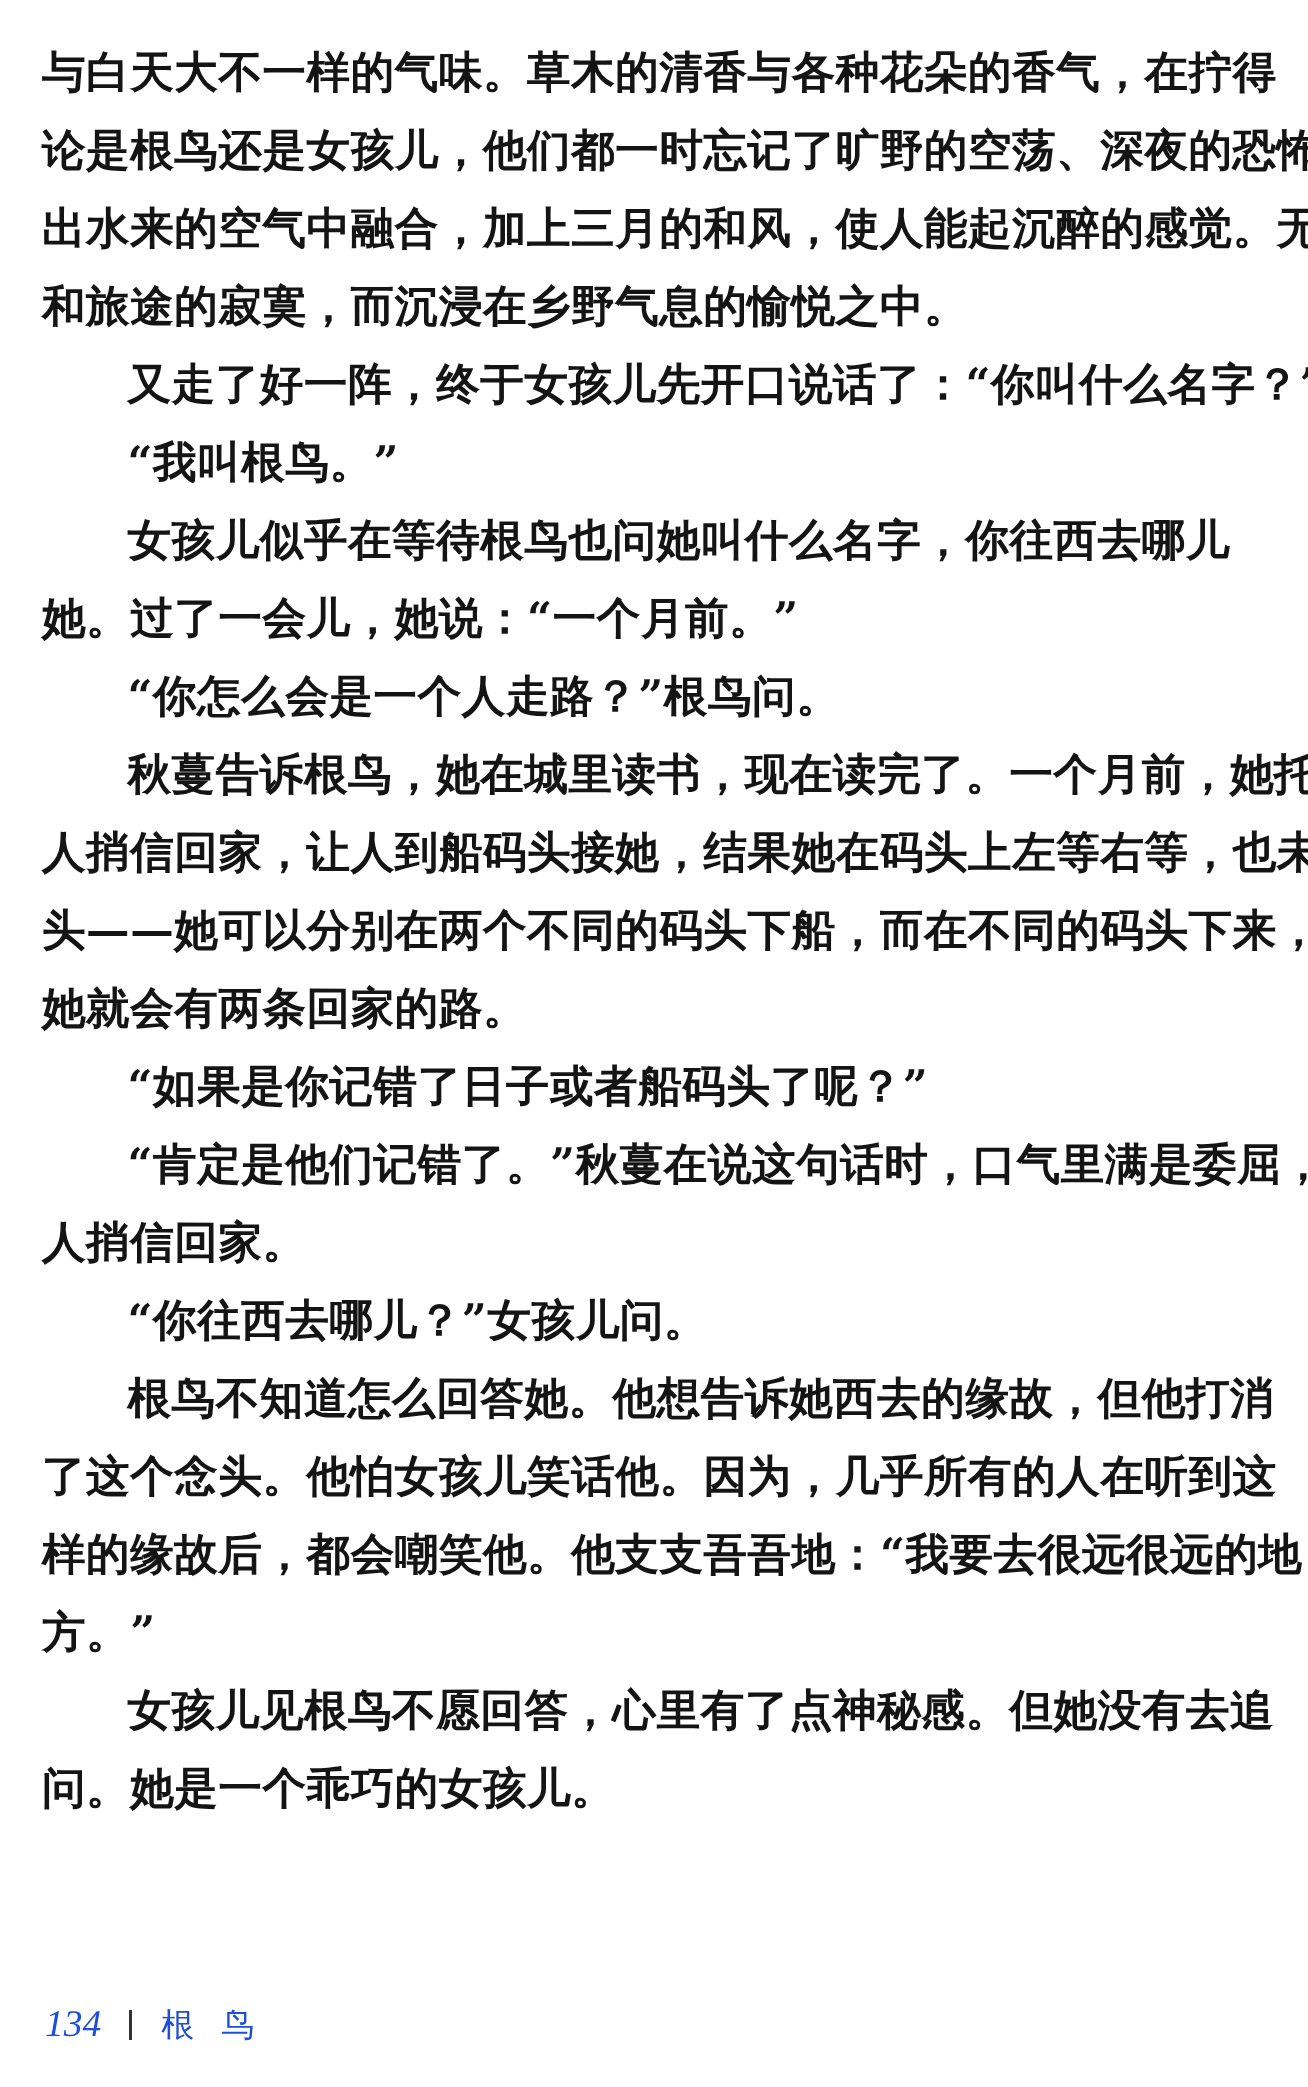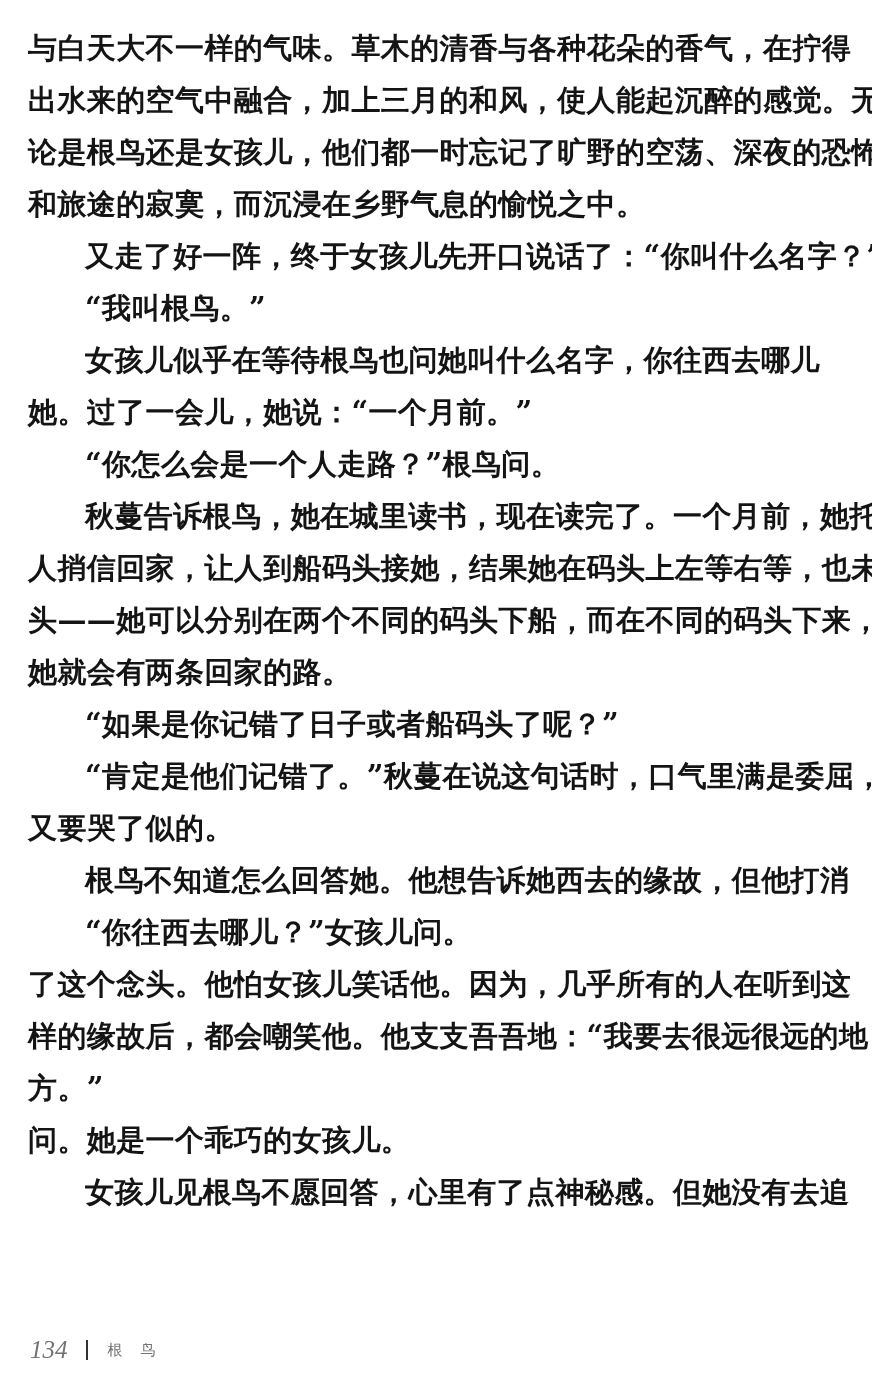--- a/index.html
+++ b/index.html
@@ -30,66 +30,66 @@
       letter-spacing: 0.4px;
     }
     .indent { padding-left: 57px; }
     .footer {
       position: absolute;
       left: 30px;
       top: 1332px;
       height: 36px;
       display: flex;
       align-items: center;
-      color: #737373;
+      color: #1d4ed8;
     }
     .page-number {
       font-family: "Liberation Serif", serif;
       font-style: italic;
       font-size: 25px;
     }
     .footer-divider {
       display: inline-block;
       width: 2px;
       height: 20px;
       background: #333;
       margin: 0 20px 0 18px;
     }
     .book-title {
       font-family: "DejaVu Sans", sans-serif;
-      font-size: 15px;
+      font-size: 22px;
       letter-spacing: 18px;
     }
   </style>
 </head>
 <body>
 
 <div class="page-body">
   <div class="line">与白天大不一样的气味。草木的清香与各种花朵的香气，在拧得</div>
+  <div class="line">论是根鸟还是女孩儿，他们都一时忘记了旷野的空荡、深夜的恐怖</div>
   <div class="line">出水来的空气中融合，加上三月的和风，使人能起沉醉的感觉。无</div>
-  <div class="line">论是根鸟还是女孩儿，他们都一时忘记了旷野的空荡、深夜的恐怖</div>
   <div class="line">和旅途的寂寞，而沉浸在乡野气息的愉悦之中。</div>
   <div class="line indent">又走了好一阵，终于女孩儿先开口说话了：“你叫什么名字？”</div>
   <div class="line indent">“我叫根鸟。”</div>
   <div class="line indent">女孩儿似乎在等待根鸟也问她叫什么名字，你往西去哪儿</div>
   <div class="line">她。过了一会儿，她说：“一个月前。”</div>
   <div class="line indent">“你怎么会是一个人走路？”根鸟问。</div>
   <div class="line indent">秋蔓告诉根鸟，她在城里读书，现在读完了。一个月前，她托</div>
   <div class="line">人捎信回家，让人到船码头接她，结果她在码头上左等右等，也未</div>
   <div class="line">头——她可以分别在两个不同的码头下船，而在不同的码头下来，</div>
   <div class="line">她就会有两条回家的路。</div>
   <div class="line indent">“如果是你记错了日子或者船码头了呢？”</div>
   <div class="line indent">“肯定是他们记错了。”秋蔓在说这句话时，口气里满是委屈，</div>
-  <div class="line">又要哭了似的。</div>
+  <div class="line">人捎信回家。</div>
+  <div class="line indent">“你往西去哪儿？”女孩儿问。</div>
   <div class="line indent">根鸟不知道怎么回答她。他想告诉她西去的缘故，但他打消</div>
-  <div class="line indent">“你往西去哪儿？”女孩儿问。</div>
   <div class="line">了这个念头。他怕女孩儿笑话他。因为，几乎所有的人在听到这</div>
   <div class="line">样的缘故后，都会嘲笑他。他支支吾吾地：“我要去很远很远的地</div>
   <div class="line">方。”</div>
+  <div class="line indent">女孩儿见根鸟不愿回答，心里有了点神秘感。但她没有去追</div>
   <div class="line">问。她是一个乖巧的女孩儿。</div>
-  <div class="line indent">女孩儿见根鸟不愿回答，心里有了点神秘感。但她没有去追</div>
 </div>
 
 <div class="footer">
   <span class="page-number">134</span>
   <span class="footer-divider"></span>
   <span class="book-title">根鸟</span>
 </div>
 
 </body></html>

